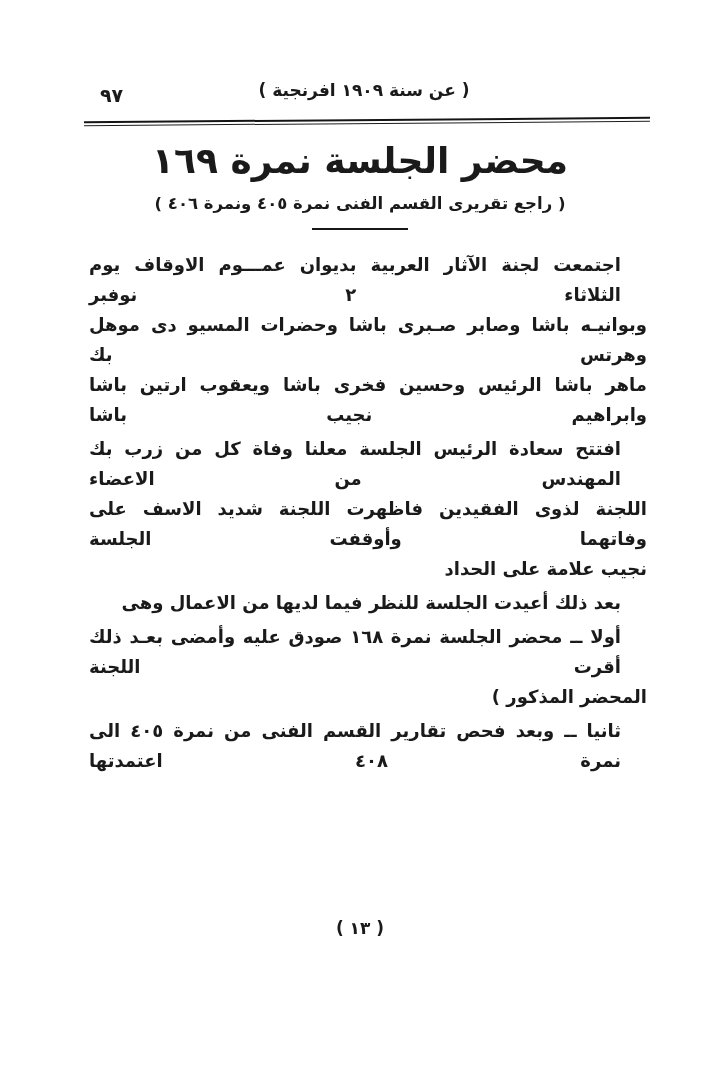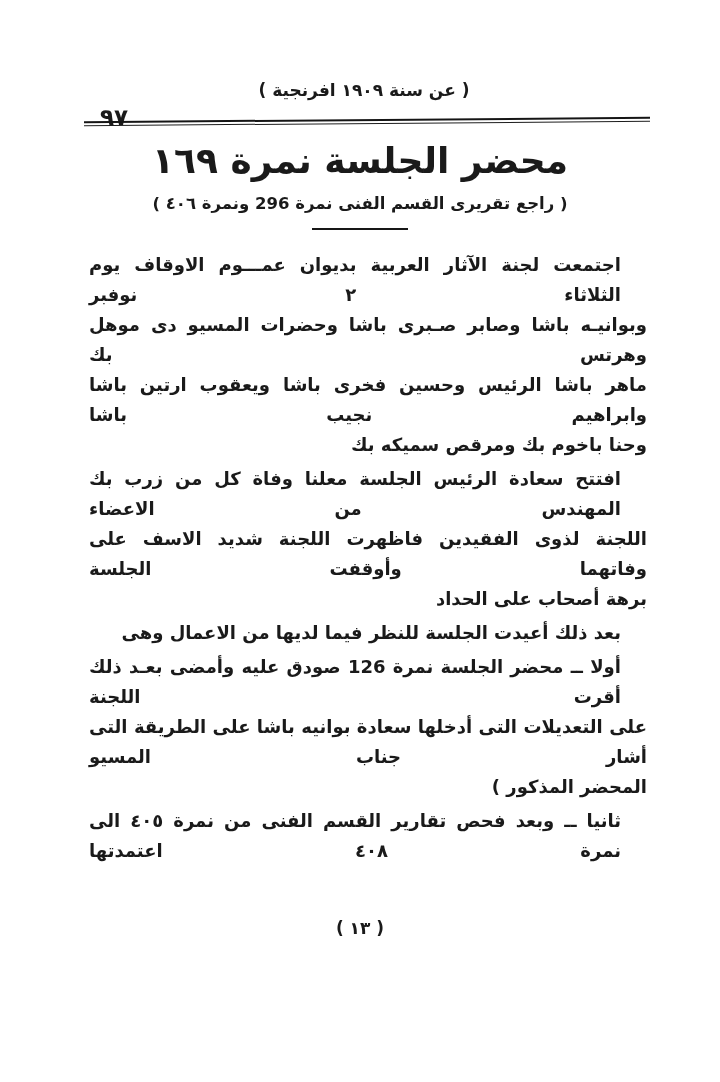--- a/index.html
+++ b/index.html
@@ -8,21 +8,21 @@
     width:720px;height:1082px;
     margin:0 auto;
     background:#ffffff;
     color:#1a1a1a;
     font-family:"DejaVu Sans", sans-serif;
     direction:rtl;
     overflow:hidden;
   }
   .pagenum{
     position:absolute;top:84px;left:100px;
-    font-size:23px;font-weight:bold;direction:ltr;margin-top:20px;
+    font-size:19px;font-weight:bold;direction:ltr;
   }
   .running{
     position:absolute;top:80px;left:4px;width:100%;
     text-align:center;font-size:17px;font-weight:bold;
   }
   .rule{
     position:absolute;top:119px;left:84px;width:566px;height:2px;
     border-top:2px solid #151515;border-bottom:1px solid #1d1d1d;
     transform:rotate(-0.45deg);
   }
@@ -57,45 +57,43 @@
 </head>
 <body>
 
 <div class="page">
 
   <span class="pagenum">٩٧</span>
   <span class="running">( عن سنة ١٩٠٩ افرنجية )</span>
   <div class="rule"></div>
 
   <h1 class="title">محضر الجلسة نمرة ١٦٩</h1>
-  <div class="subtitle">( راجع تقريرى القسم الفنى نمرة 296 ونمرة ٤٠٦ )</div>
+  <div class="subtitle">( راجع تقريرى القسم الفنى نمرة ٤٠٥ ونمرة ٤٠٦ )</div>
   <div class="shortrule"></div>
 
   <div class="doc-body">
 
     <p class="para">
       <span class="line first">اجتمعت لجنة الآثار العربية بديوان عمـــوم الاوقاف يوم الثلاثاء ٢ نوفبر</span>
       <span class="line">وبوانيـه باشا وصابر صـبرى باشا وحضرات المسيو دى موهل وهرتس بك</span>
       <span class="line">ماهر باشا الرئيس وحسين فخرى باشا ويعقوب ارتين باشا وابراهيم نجيب باشا</span>
-      <span class="line end">وحنا باخوم بك ومرقص سميكه بك</span>
     </p>
 
     <p class="para">
       <span class="line first">افتتح سعادة الرئيس الجلسة معلنا وفاة كل من زرب بك المهندس من الاعضاء</span>
       <span class="line">اللجنة لذوى الفقيدين فاظهرت اللجنة شديد الاسف على وفاتهما وأوقفت الجلسة</span>
-      <span class="line end">برهة أصحاب على الحداد</span>
+      <span class="line end">نجيب علامة على الحداد</span>
     </p>
 
     <p class="para">
       <span class="line first end">بعد ذلك أعيدت الجلسة للنظر فيما لديها من الاعمال وهى</span>
     </p>
 
     <p class="para">
-      <span class="line first">أولا ــ محضر الجلسة نمرة 126 صودق عليه وأمضى بعـد ذلك أقرت اللجنة</span>
-      <span class="line">على التعديلات التى أدخلها سعادة بوانيه باشا على الطريقة التى أشار جناب المسيو</span>
+      <span class="line first">أولا ــ محضر الجلسة نمرة ١٦٨ صودق عليه وأمضى بعـد ذلك أقرت اللجنة</span>
       <span class="line end">المحضر المذكور )</span>
     </p>
 
     <p class="para">
       <span class="line first">ثانيا ــ وبعد فحص تقارير القسم الفنى من نمرة ٤٠٥ الى نمرة ٤٠٨ اعتمدتها</span>
 
     </p>
 
   </div>
 

